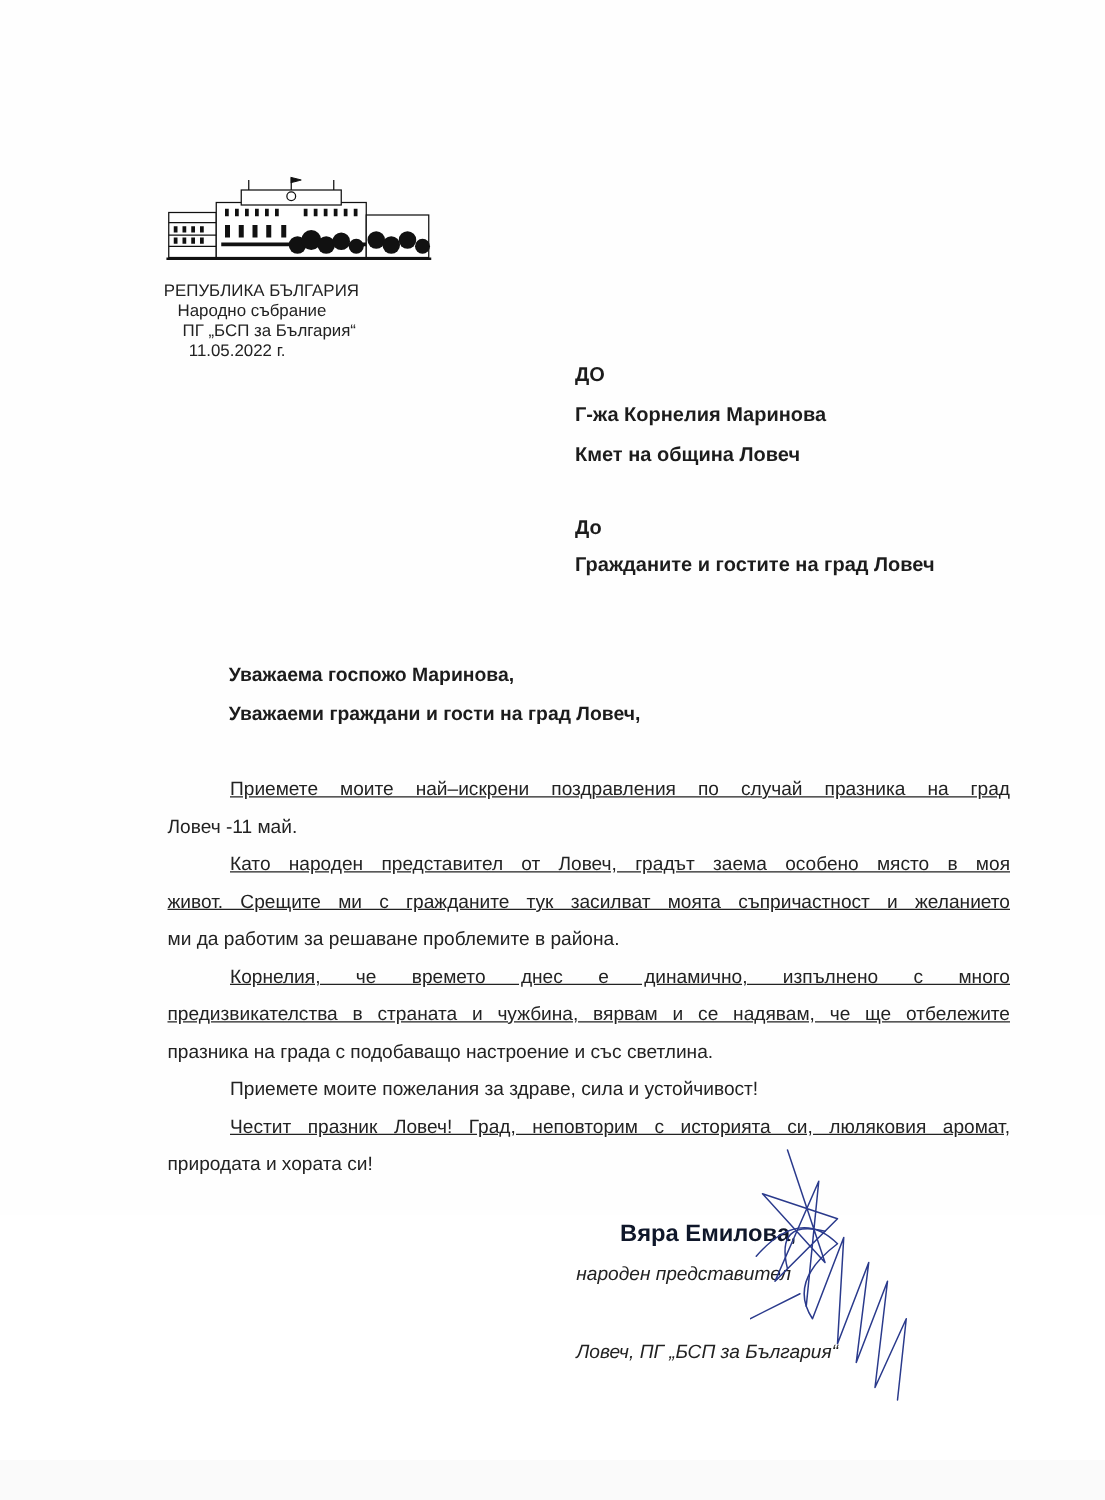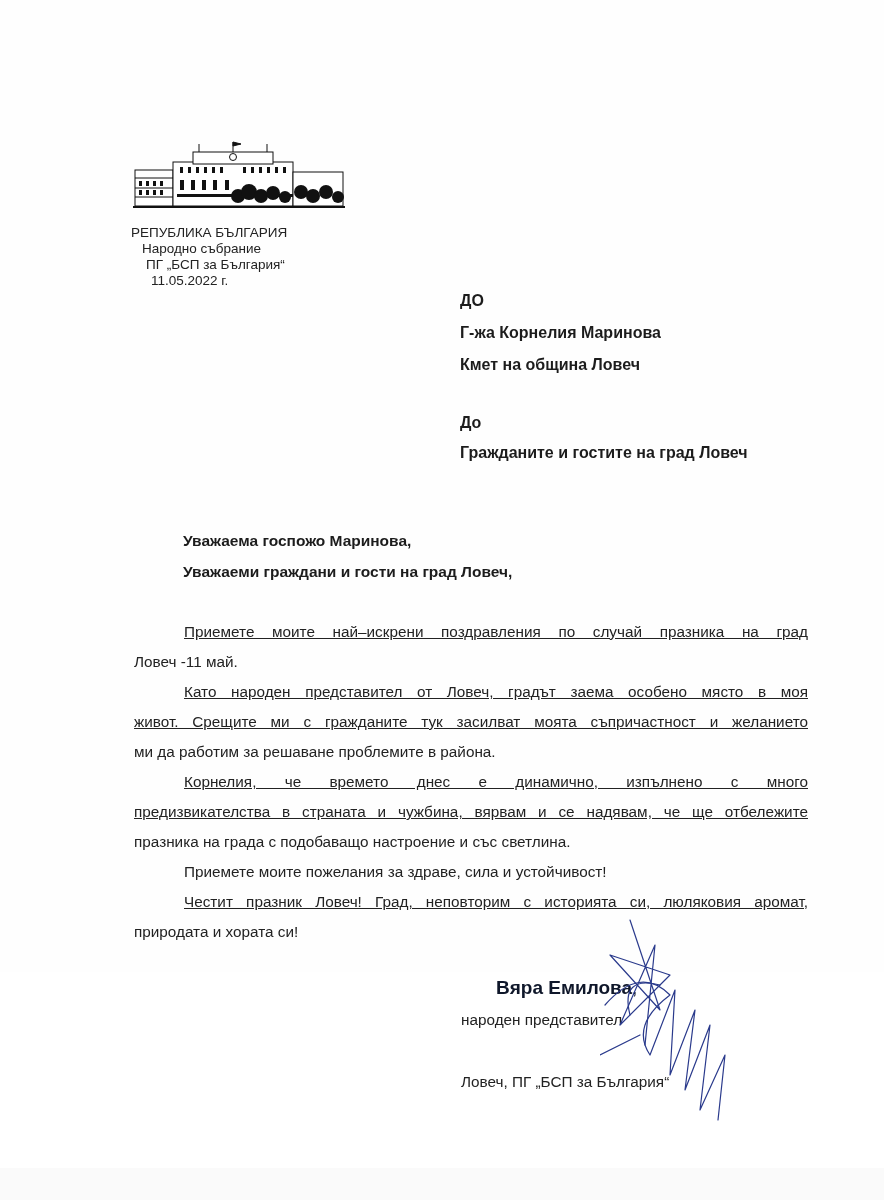--- a/index.html
+++ b/index.html
@@ -12,21 +12,21 @@
     .h2 { padding-left: 11px; }
     .h3 { padding-left: 15px; }
     .h4 { padding-left: 20px; }
     .addr { position: absolute; left: 460px; font-weight: bold; font-size: 16px; color: #1c1c1c; white-space: nowrap; }
     .greet { position: absolute; left: 183px; font-weight: bold; font-size: 15.5px; color: #1c1c1c; white-space: nowrap; }
     .body-text { position: absolute; left: 134px; width: 674px; font-size: 15.3px; color: #222; }
     .line { position: absolute; white-space: nowrap; }
     .just { text-align: justify; text-align-last: justify; text-decoration: underline; }
     .sig-name { position: absolute; left: 461px; top: 977px; font-size: 19px; color: #0f172a; white-space: nowrap; margin-left: 35px; }
     .sig-name b { font-weight: bold; }
-    .sig-line { position: absolute; left: 461px; font-size: 15.3px; color: #222; white-space: nowrap; }
+    .sig-line { position: absolute; left: 461px; font-size: 15.3px; color: #222; white-space: nowrap; font-style: italic; }
     .signature { position: absolute; left: 600px; top: 915px; width: 140px; height: 210px; pointer-events: none; }
     .bottom-band { position: absolute; left: 0; top: 1168px; width: 884px; height: 32px; background: #fafafa; }
   </style>
 </head>
 <body>
 
 <div class="page">
 
   <svg class="logo" viewBox="0 0 214 74">
     <g fill="none" stroke="#111" stroke-width="1">

